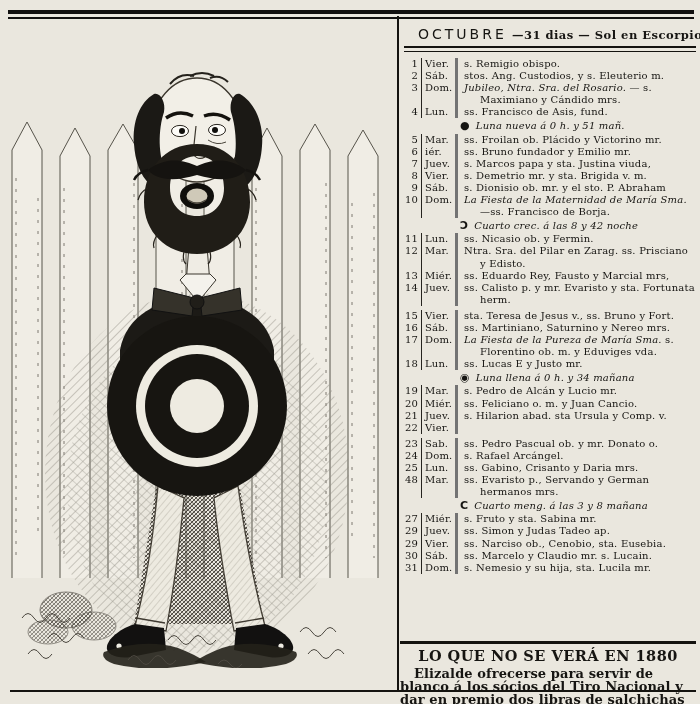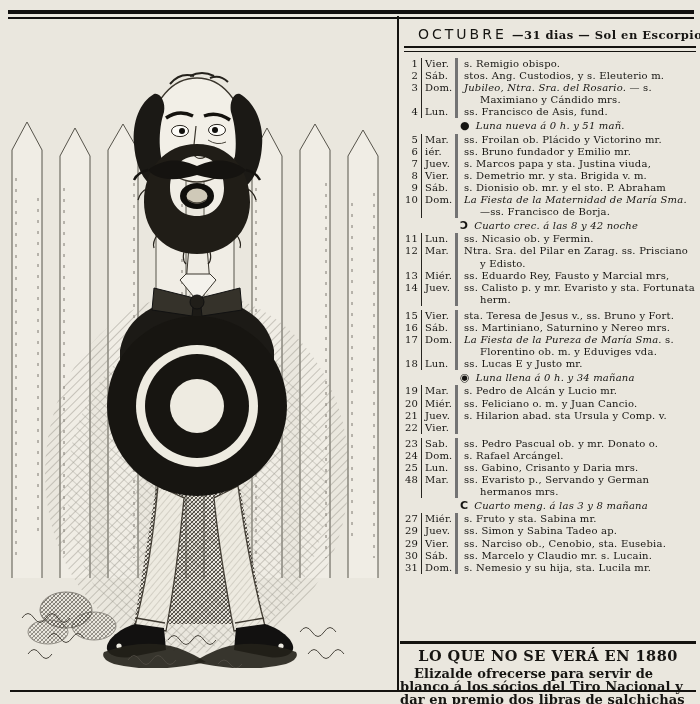--- a/index.html
+++ b/index.html
@@ -342,21 +342,21 @@
         </div>
         <div class="moon-row gap"><span class="moon-glyph">C</span><span>Cuarto meng. á las 3 y 8 mañana</span></div>
         <div class="row">
           <div class="num">27</div>
           <div class="dow">Miér.</div>
           <div class="txt">s. Fruto y sta. Sabina mr.</div>
         </div>
         <div class="row">
           <div class="num">29</div>
           <div class="dow">Juev.</div>
-          <div class="txt">ss. Simon y Sabina Tadeo ap.</div>
+          <div class="txt">ss. Simon y Judas Tadeo ap.</div>
         </div>
         <div class="row">
           <div class="num">29</div>
           <div class="dow">Vier.</div>
           <div class="txt">ss. Narciso ob., Cenobio, sta. Eusebia.</div>
         </div>
         <div class="row">
           <div class="num">30</div>
           <div class="dow">Sáb.</div>
           <div class="txt">ss. Marcelo y Claudio mr. s. Lucain.</div>

